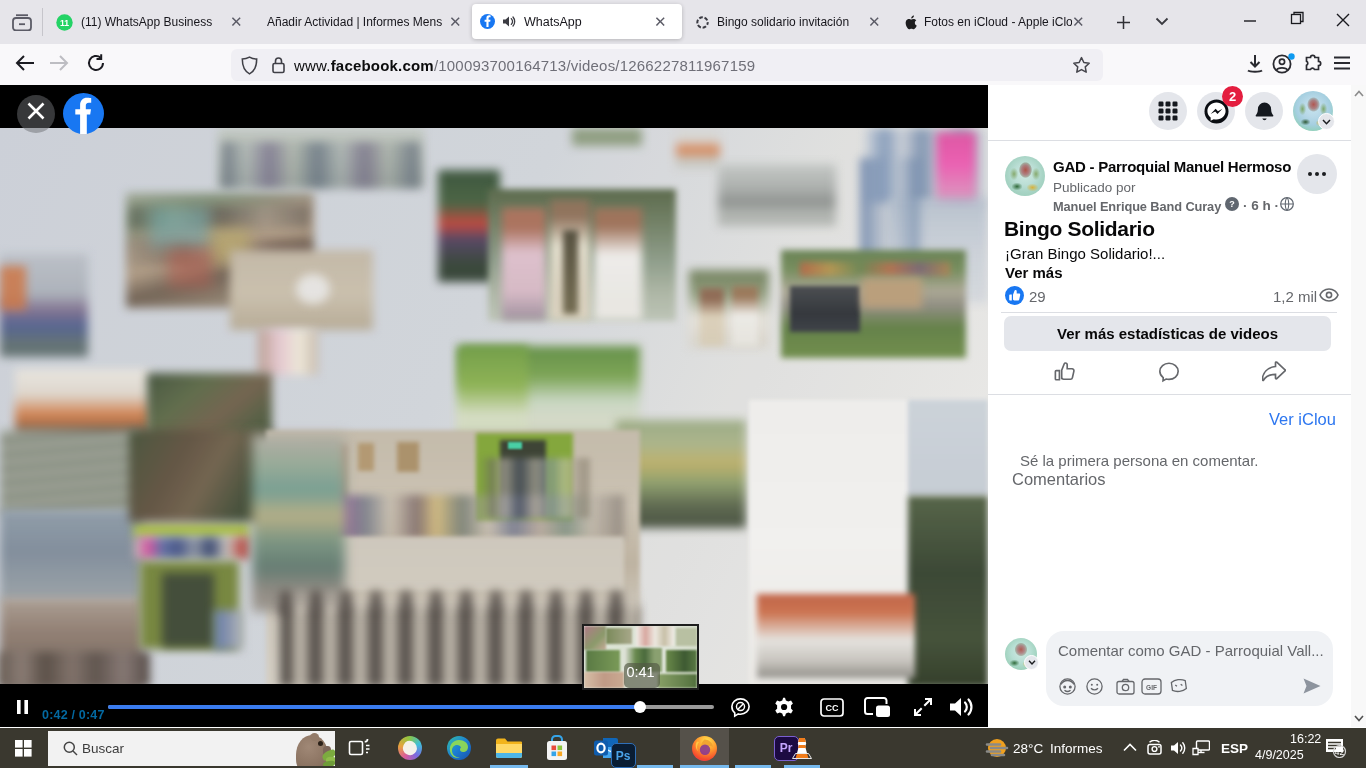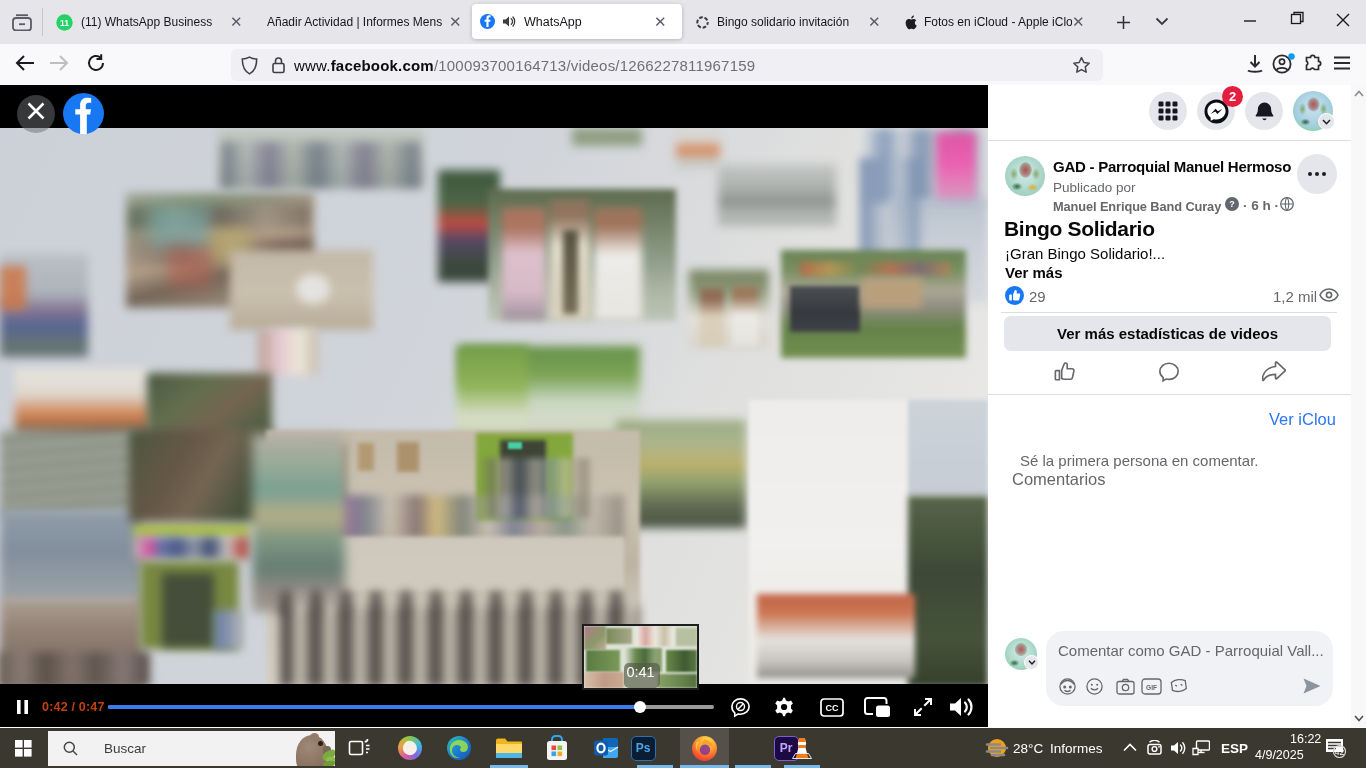--- a/index.html
+++ b/index.html
@@ -277,21 +277,21 @@
       <div class="abs" style="left:74px;top:48px;width:39px;height:14px;background:linear-gradient(90deg,#88a066,#52703e);filter:blur(1px);"></div>
       <div class="abs" style="left:40px;top:37px;width:36px;height:25px;background:rgba(82,88,68,.65);border-radius:5px;"></div>
       <div class="abs" style="left:0;top:0;width:113px;height:62px;color:#fff;font-size:14.5px;display:flex;align-items:center;justify-content:center;padding-top:30px;">0:41</div>
     </div>
 
     <div id="pbar">
       <svg class="abs" style="left:17px;top:16px;" width="11" height="14" viewBox="0 0 11 14">
           <rect x="0" y="0" width="3.6" height="14" fill="#fff"></rect>
           <rect x="7.4" y="0" width="3.6" height="14" fill="#fff"></rect>
         </svg>
-      <div class="abs" style="left:42px;top:16px;color:#c2410c;font-size:12.5px;font-weight:bold;letter-spacing:.2px;">0:42 / 0:47</div>
+      <div class="abs" style="left:42px;top:24px;color:#0369a1;font-size:12.5px;font-weight:bold;letter-spacing:.2px;">0:42 / 0:47</div>
       <div class="abs" style="left:108px;top:21px;width:606px;height:4px;background:#9a9a9a;border-radius:2px;"></div>
       <div class="abs" style="left:108px;top:21px;width:532px;height:4px;background:#3a7cf0;border-radius:2px;"></div>
       <div class="abs" style="left:634px;top:17px;width:12px;height:12px;border-radius:50%;background:#fff;"></div>
       <svg class="abs" style="left:729px;top:12px;" width="23" height="23" viewBox="0 0 24 24">
           <path d="M12 3c5 0 9 3.6 9 8s-4 8-9 8c-.8 0-1.6-.1-2.3-.3L6 21v-3.4C4.2 16.2 3 14.2 3 11c0-4.4 4-8 9-8z" fill="none" stroke="#fff" stroke-width="1.7"></path>
           <circle cx="12" cy="11" r="4.2" fill="none" stroke="#fff" stroke-width="1.5"></circle>
           <path d="M9 14l6-6" stroke="#fff" stroke-width="1.5"></path>
         </svg>
       <svg class="abs" style="left:774px;top:12px;" width="22" height="22" viewBox="0 0 24 24">
           <path d="M12 1.8l1 3a8 8 0 0 1 2.6 1.1l3-1 2 3.4-2.1 2.1a8 8 0 0 1 0 3.2l2.1 2.1-2 3.4-3-1a8 8 0 0 1-2.6 1.1l-1 3h-2l-1-3a8 8 0 0 1-2.6-1.1l-3 1-2-3.4 2.1-2.1a8 8 0 0 1 0-3.2L1.4 8.3l2-3.4 3 1A8 8 0 0 1 9 4.8l1-3z" fill="#fff"></path>
@@ -475,21 +475,21 @@
         <rect x="15" y="12" width="7.6" height="7.6" fill="#fff"></rect>
         <rect x="24" y="12" width="7.6" height="7.6" fill="#fff"></rect>
         <rect x="15" y="21" width="7.6" height="7.6" fill="#fff"></rect>
         <rect x="24" y="21" width="7.6" height="7.6" fill="#fff"></rect>
       </svg>
     <div id="tsearch">
       <svg style="margin-left:15px;" width="15" height="15" viewBox="0 0 15 15">
           <circle cx="6.3" cy="6.3" r="5" fill="none" stroke="#444" stroke-width="1.5"></circle>
           <path d="M10 10l4 4" stroke="#444" stroke-width="1.5"></path>
         </svg>
-      <span style="margin-left:26px;font-size:13.5px;color:#3c3c3c;">Buscar</span>
+      <span style="margin-left:4px;font-size:13.5px;color:#3c3c3c;">Buscar</span>
 
       <div style="position:absolute;left:218px;top:2px;width:70px;height:33px;">
         <div class="abs" style="left:30px;top:2px;width:32px;height:40px;border-radius:50% 50% 40% 40%;background:radial-gradient(circle at 40% 30%,#a08876,#8a7260 60%,#6e5a4c);"></div>
         <div class="abs" style="left:52px;top:8px;width:5px;height:5px;border-radius:50%;background:#2a2018;"></div>
         <div class="abs" style="left:57px;top:13px;width:8px;height:10px;border-radius:40%;background:#7c665a;"></div>
         <div class="abs" style="left:44px;top:0px;width:9px;height:8px;border-radius:50%;background:#937b69;"></div>
         <div class="abs" style="left:56px;top:18px;width:14px;height:8px;border-radius:50% 30% 50% 30%;background:#7cab3f;transform:rotate(-25deg);"></div>
         <div class="abs" style="left:60px;top:24px;width:13px;height:7px;border-radius:50% 30% 50% 30%;background:#8fbc4a;transform:rotate(15deg);"></div>
         <div class="abs" style="left:57px;top:28px;width:12px;height:6px;border-radius:50% 30% 50% 30%;background:#6f9c38;transform:rotate(-5deg);"></div>
       </div>
@@ -542,21 +542,21 @@
     <div class="tkicon" style="left:582px;">
         <svg width="26" height="24" viewBox="0 0 26 24">
           <path d="M10 2h13a2 2 0 0 1 2 2v7l-8 5-7-4z" fill="#1066b8"></path>
           <path d="M10 11h15v9a2 2 0 0 1-2 2H10z" fill="#42a6f0"></path>
           <path d="M10 11l7.5 4.5L25 11" fill="none" stroke="#e8f4ff" stroke-width="1.1"></path>
           <rect x="1" y="4.5" width="14" height="15" rx="2.5" fill="#0f5cad"></rect>
           <ellipse cx="8" cy="12" rx="3.6" ry="4.4" fill="none" stroke="#fff" stroke-width="2.2"></ellipse>
         </svg>
       </div>
 
-    <div class="tkicon" style="left:619px;">
+    <div class="tkicon" style="left:599px;align-items:flex-end;">
         <div style="width:25px;height:25px;background:#0a1d33;border-radius:5px;border:1.5px solid #2f6fb8;display:flex;align-items:center;justify-content:center;color:#4aa3e8;font-size:12px;font-weight:bold;font-family:'Liberation Sans';">Ps</div>
       </div>
 
     <div class="abs" style="left:680px;top:0;width:49px;height:40px;background:#55514a;"></div>
     <div class="tkicon" style="left:680px;width:49px;">
         <svg width="27" height="27" viewBox="0 0 27 27">
           <defs>
             <radialGradient id="ffo" cx=".6" cy=".2" r="1">
               <stop offset="0" stop-color="#ffe14d"></stop>
               <stop offset=".4" stop-color="#ff9a2e"></stop>

